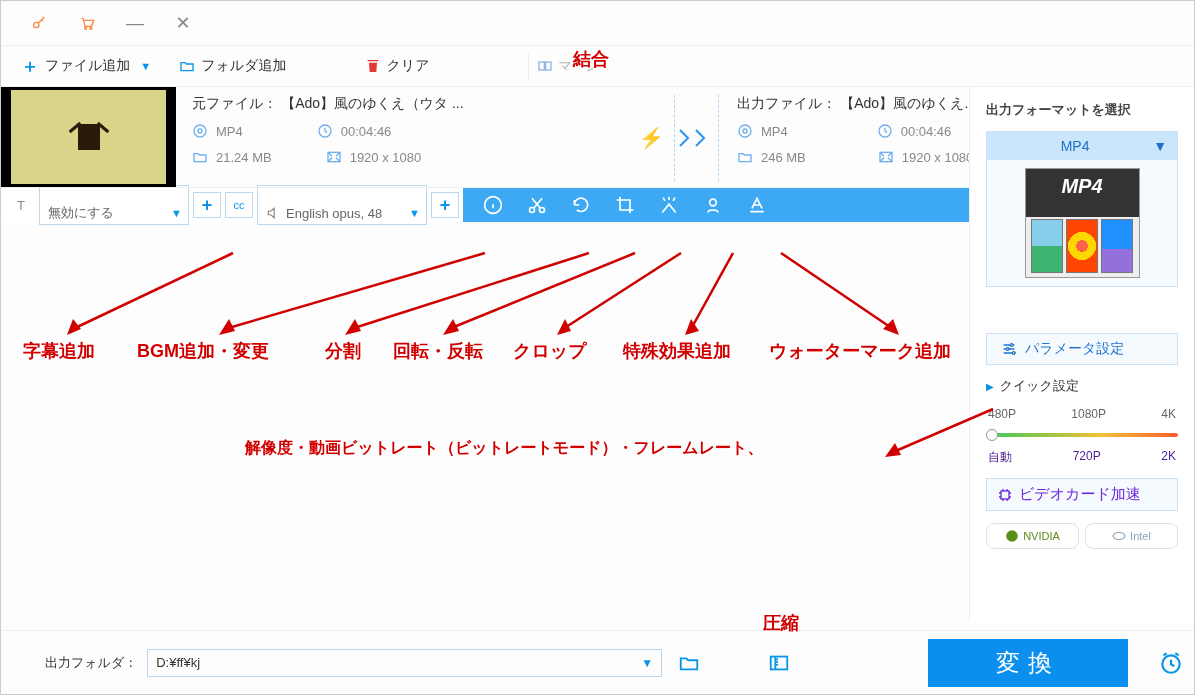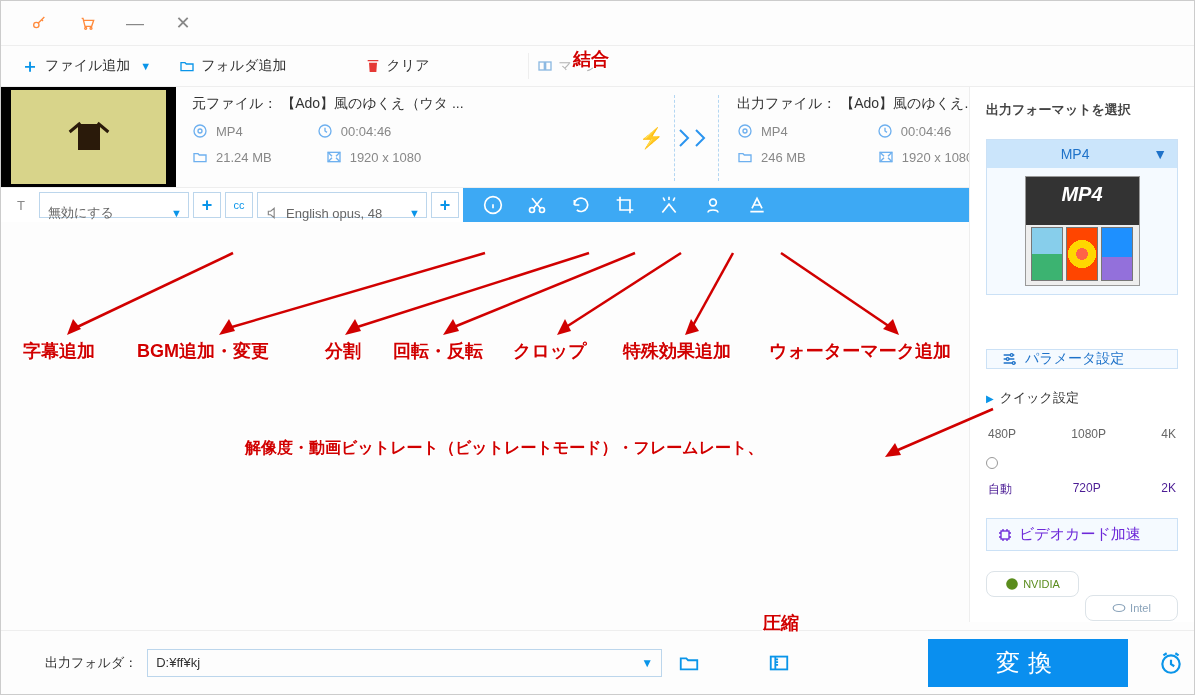--- a/index.html
+++ b/index.html
@@ -44,31 +44,31 @@
 .meta { display: flex; align-items: center; gap: 8px; color: #6aa1e0; font-size: 13px; }
 .meta-text { color: #888; }
 .meta svg { width: 16px; height: 16px; color: #6eb0ef; }
 .divider-arrows { width: 44px; display: flex; align-items: center; justify-content: center; color: #2a94ef; }
 .close-x { position: absolute; top: 6px; right: 10px; color: #999; font-size: 16px; cursor: pointer; }
 .edit-pen { color: #2a94ef; margin-left: 6px; }
 .lightning { color: #f97d21; font-size: 20px; align-self: center; margin-right: 10px; }
 
 
 .options-row { height: 34px; display: flex; align-items: center; gap: 4px; padding: 0 6px; background: #fff; }
-.dropdown { display: flex; align-items: center; gap: 6px; border: 1px solid #bcd6ec; height: 26px; padding: 16px 6px 0 8px; background: white; color: #666; font-size: 13px; min-width: 150px; justify-content: space-between; }
+.dropdown { display: flex; align-items: center; gap: 6px; border: 1px solid #bcd6ec; height: 40px; padding: 16px 6px 0 8px; background: white; color: #666; font-size: 13px; min-width: 150px; justify-content: space-between; }
 .dropdown .chev { color: #0a95e9; font-size: 11px; }
 .dropdown .left { display: flex; gap: 6px; align-items: center; }
 .sq-btn { width: 28px; height: 26px; border: 1px solid #bcd6ec; background: white; color: #0a95e9; display: flex; align-items: center; justify-content: center; font-size: 18px; font-weight: bold; cursor: pointer; }
 .sq-btn.cc { font-size: 11px; font-weight: normal; }
 .edit-strip { flex: 1; background: #3da9f4; height: 34px; display: flex; align-items: center; gap: 24px; padding: 0 20px; color: white; }
 .edit-strip svg { width: 20px; height: 20px; }
 .edit-ic { cursor: pointer; display: flex; }
 
 
-.sidebar { width: 225px; border-left: 1px solid #eee; padding: 14px 16px 10px; display: flex; flex-direction: column; gap: 20px; position: absolute; right: 0; top: 86px; bottom: 72px; background: #fff; }
+.sidebar { width: 225px; border-left: 1px solid #eee; padding: 14px 16px 10px; display: flex; flex-direction: column; gap: 12px; position: absolute; right: 0; top: 86px; bottom: 72px; background: #fff; }
 .side-title { font-size: 13px; color: #444; font-weight: bold; }
 .format-card { border: 1px solid #cbe1f6; background: #f5faff; display: flex; flex-direction: column; }
 .format-head { background: #cbe5fb; height: 28px; display: flex; align-items: center; justify-content: space-between; padding: 0 10px; color: #1e72c9; font-size: 14px; }
 .format-body { padding: 8px 10px; display: flex; flex-direction: column; align-items: center; gap: 4px; }
 .fmt-thumb { width: 115px; height: 110px; background: linear-gradient(to bottom, #333 0 44%, #eee 44% 100%); border: 1px solid #999; display: flex; align-items: flex-end; justify-content: center; position: relative; }
 .fmt-label { position: absolute; top: 6px; left: 0; right: 0; text-align: center; color: white; font-weight: bold; font-style: italic; font-size: 20px; }
 .fmt-frames { display: flex; gap: 3px; margin-bottom: 4px; }
 .frame { width: 32px; height: 54px; border: 1px solid #777; }
 .frame.a { background: linear-gradient(#87ceeb 0 50%, #3cb371 50% 100%); }
 .frame.b { background: radial-gradient(circle, #ff6347 6px, #ffd700 6px 14px, #ff4500 14px); }
@@ -77,21 +77,21 @@
 .param-btn svg { width: 16px; height: 16px; }
 .quick-title { font-size: 13px; color: #333; display: flex; align-items: center; gap: 6px; }
 .quick-title::before { content: "▶"; color: #0a95e9; font-size: 10px; }
 .qs-labels { display: flex; justify-content: space-between; font-size: 12px; color: #666; padding: 0 2px; }
 .slider { height: 4px; background: linear-gradient(to right, #3cc85a 0%, #f2c037 60%, #ff5c33 100%); position: relative; border-radius: 2px; }
 .slider-thumb { width: 12px; height: 12px; border-radius: 50%; background: white; border: 1px solid #999; position: absolute; top: -4px; left: 0; }
 .qs-labels2 { display: flex; justify-content: space-between; font-size: 12px; color: #4c1d95; padding: 0 2px; }
 .hw-row { border: 1px solid #cbe1f6; background: #f5faff; padding: 6px 10px; font-size: 15px; color: #6d28d9; display: flex; align-items: center; gap: 6px; }
 .badges { display: flex; gap: 6px; }
 .badge { border: 1px solid #dce3e8; border-radius: 8px; height: 26px; flex: 1; display: flex; align-items: center; justify-content: center; font-size: 11px; gap: 4px; color: #5a8c1c; }
-.badge.intel { color: #8aa3ba; margin-top: 24px; }
+.badge.intel { color: #8aa3ba; }
 
 
 .bottombar { position: absolute; bottom: 0; left: 0; right: 0; height: 64px; border-top: 1px solid #eee; display: flex; align-items: center; padding: 0 0 0 44px; gap: 10px; }
 .out-label { font-size: 13px; color: #333; }
 .out-path { border: 1px solid #bcd6ec; height: 28px; width: 515px; display: flex; align-items: center; justify-content: space-between; padding: 0 8px; font-size: 13px; }
 .out-path .chev { color: #0a95e9; font-size: 12px; }
 .btn-ic { width: 34px; color: #0a95e9; display: flex; justify-content: center; cursor: pointer; }
 .btn-ic svg { width: 22px; height: 22px; }
 .convert-btn { background: #0a8fef; color: white; font-size: 24px; letter-spacing: 8px; width: 200px; height: 48px; display: flex; align-items: center; justify-content: center; margin-left: auto; margin-right: 10px; cursor: pointer; }
 .clock-ic { width: 46px; color: #0a95e9; display: flex; justify-content: center; }

